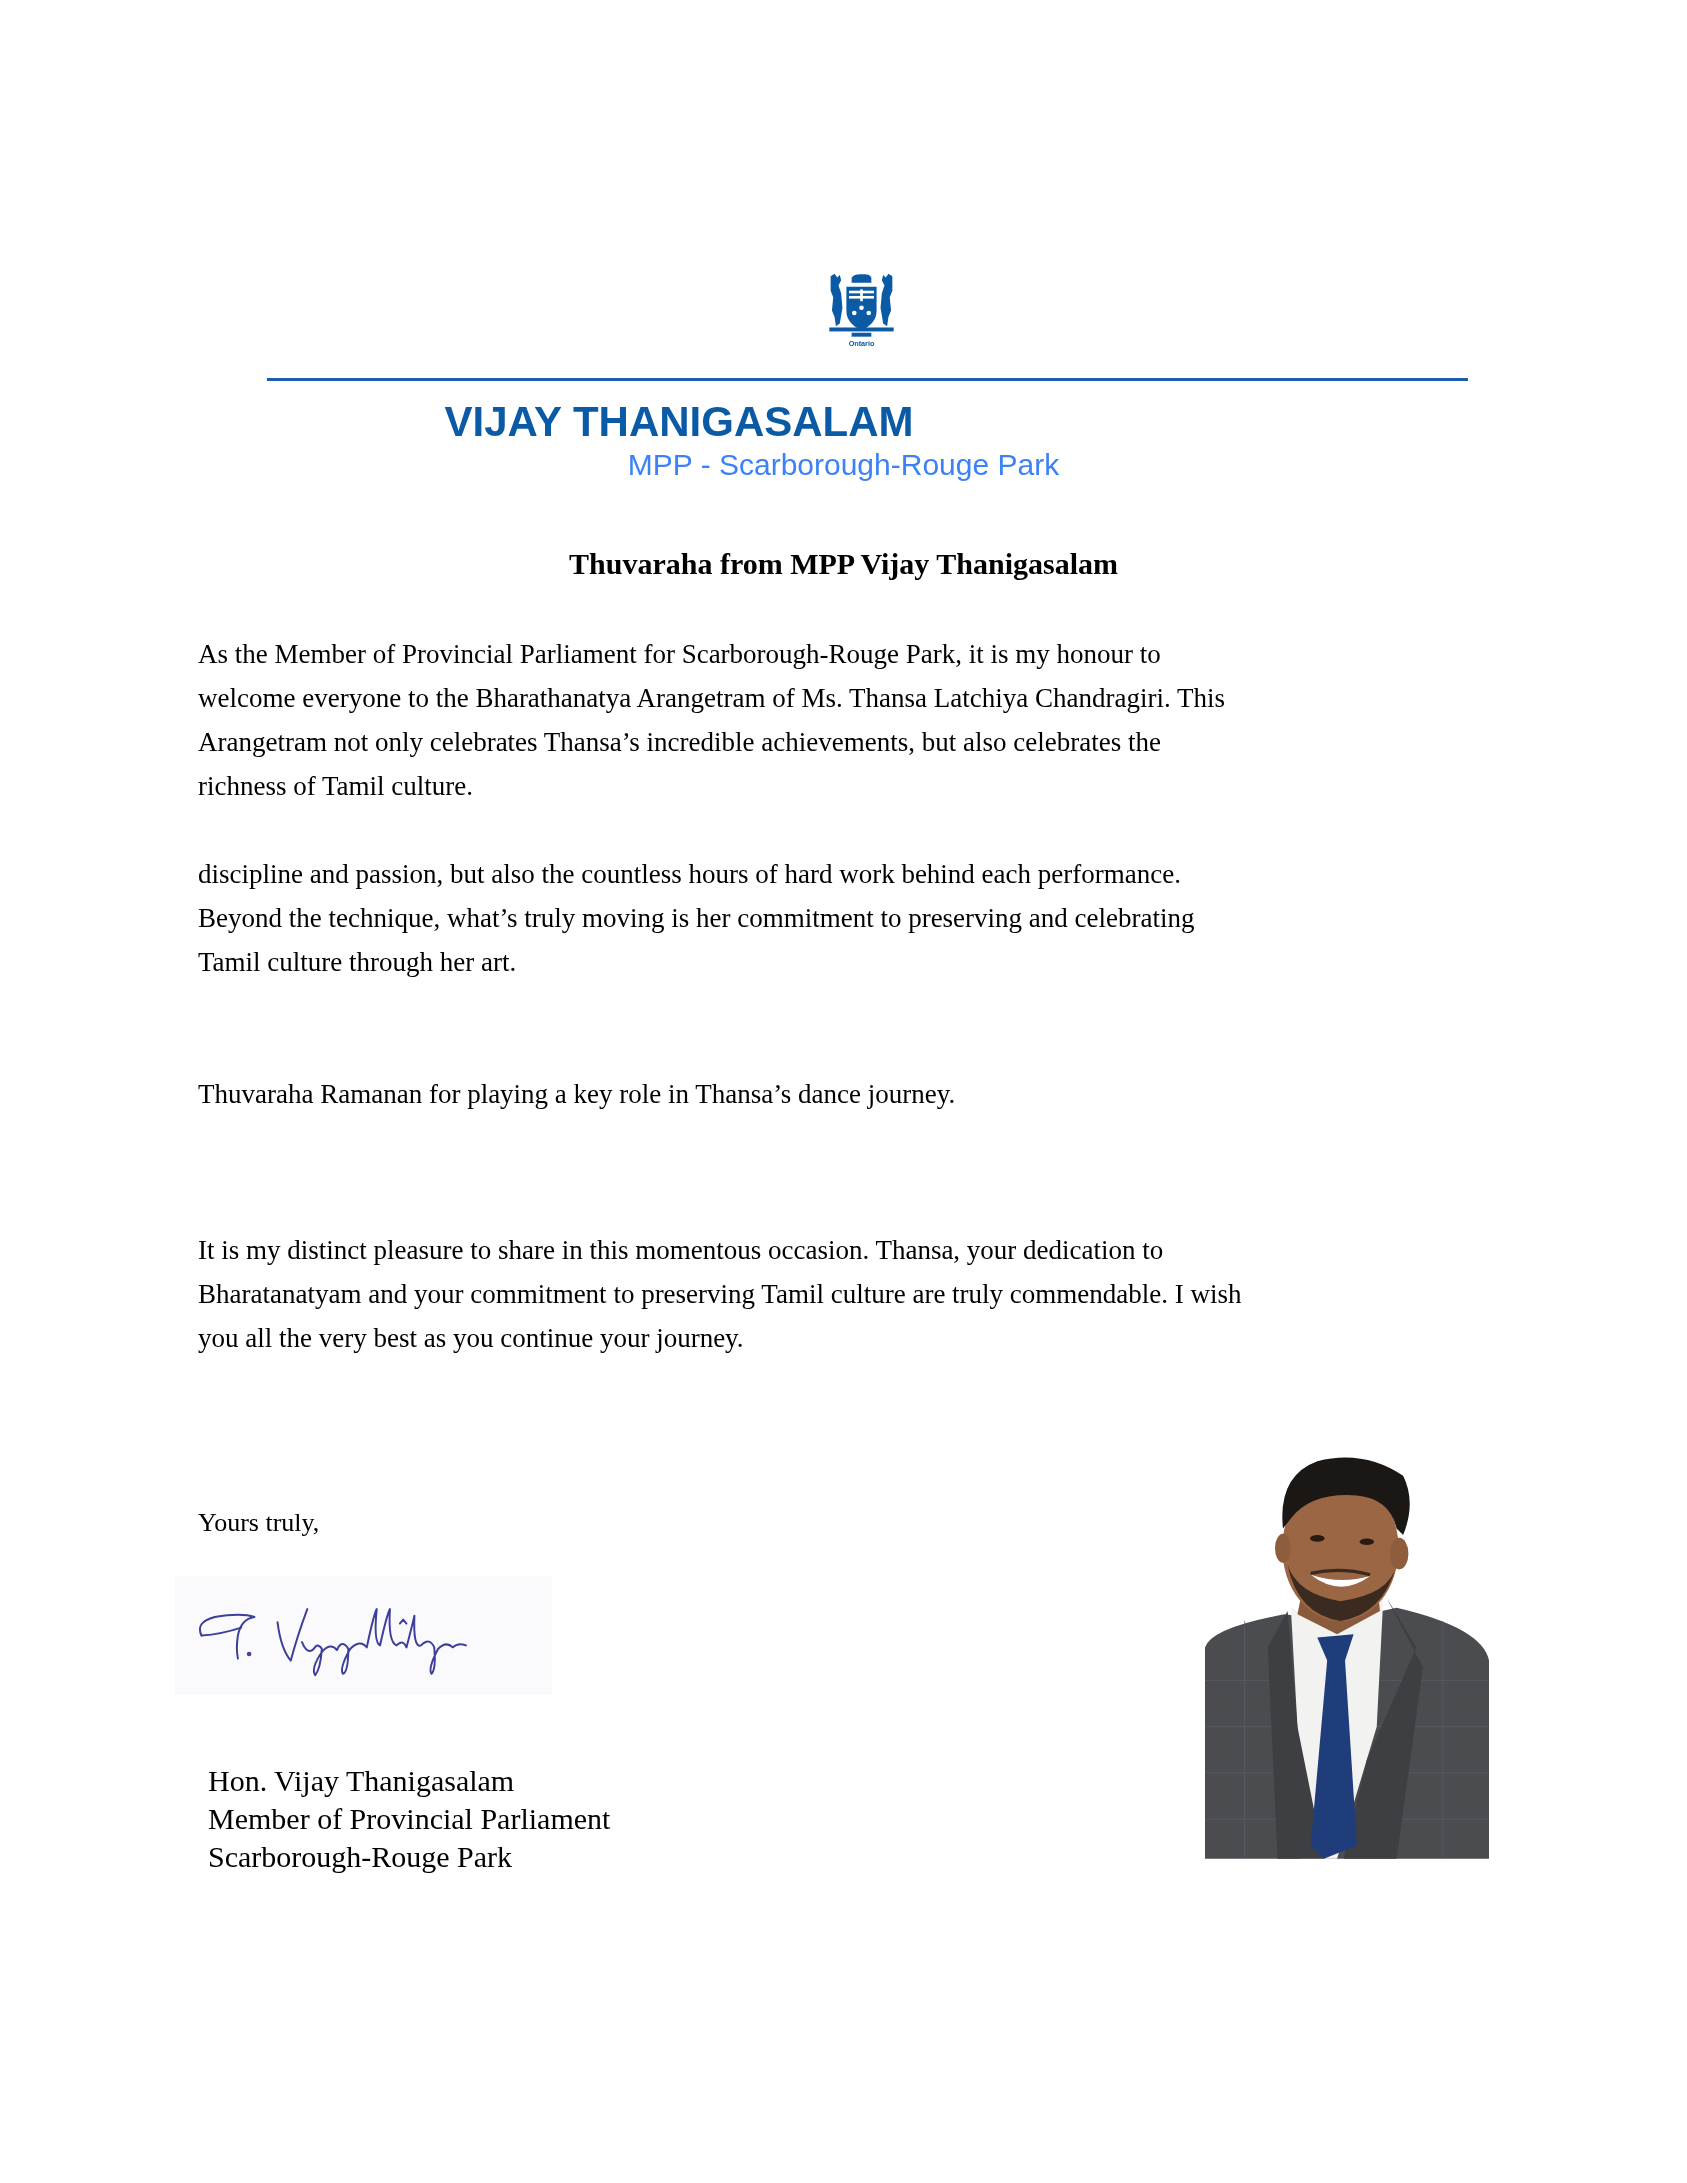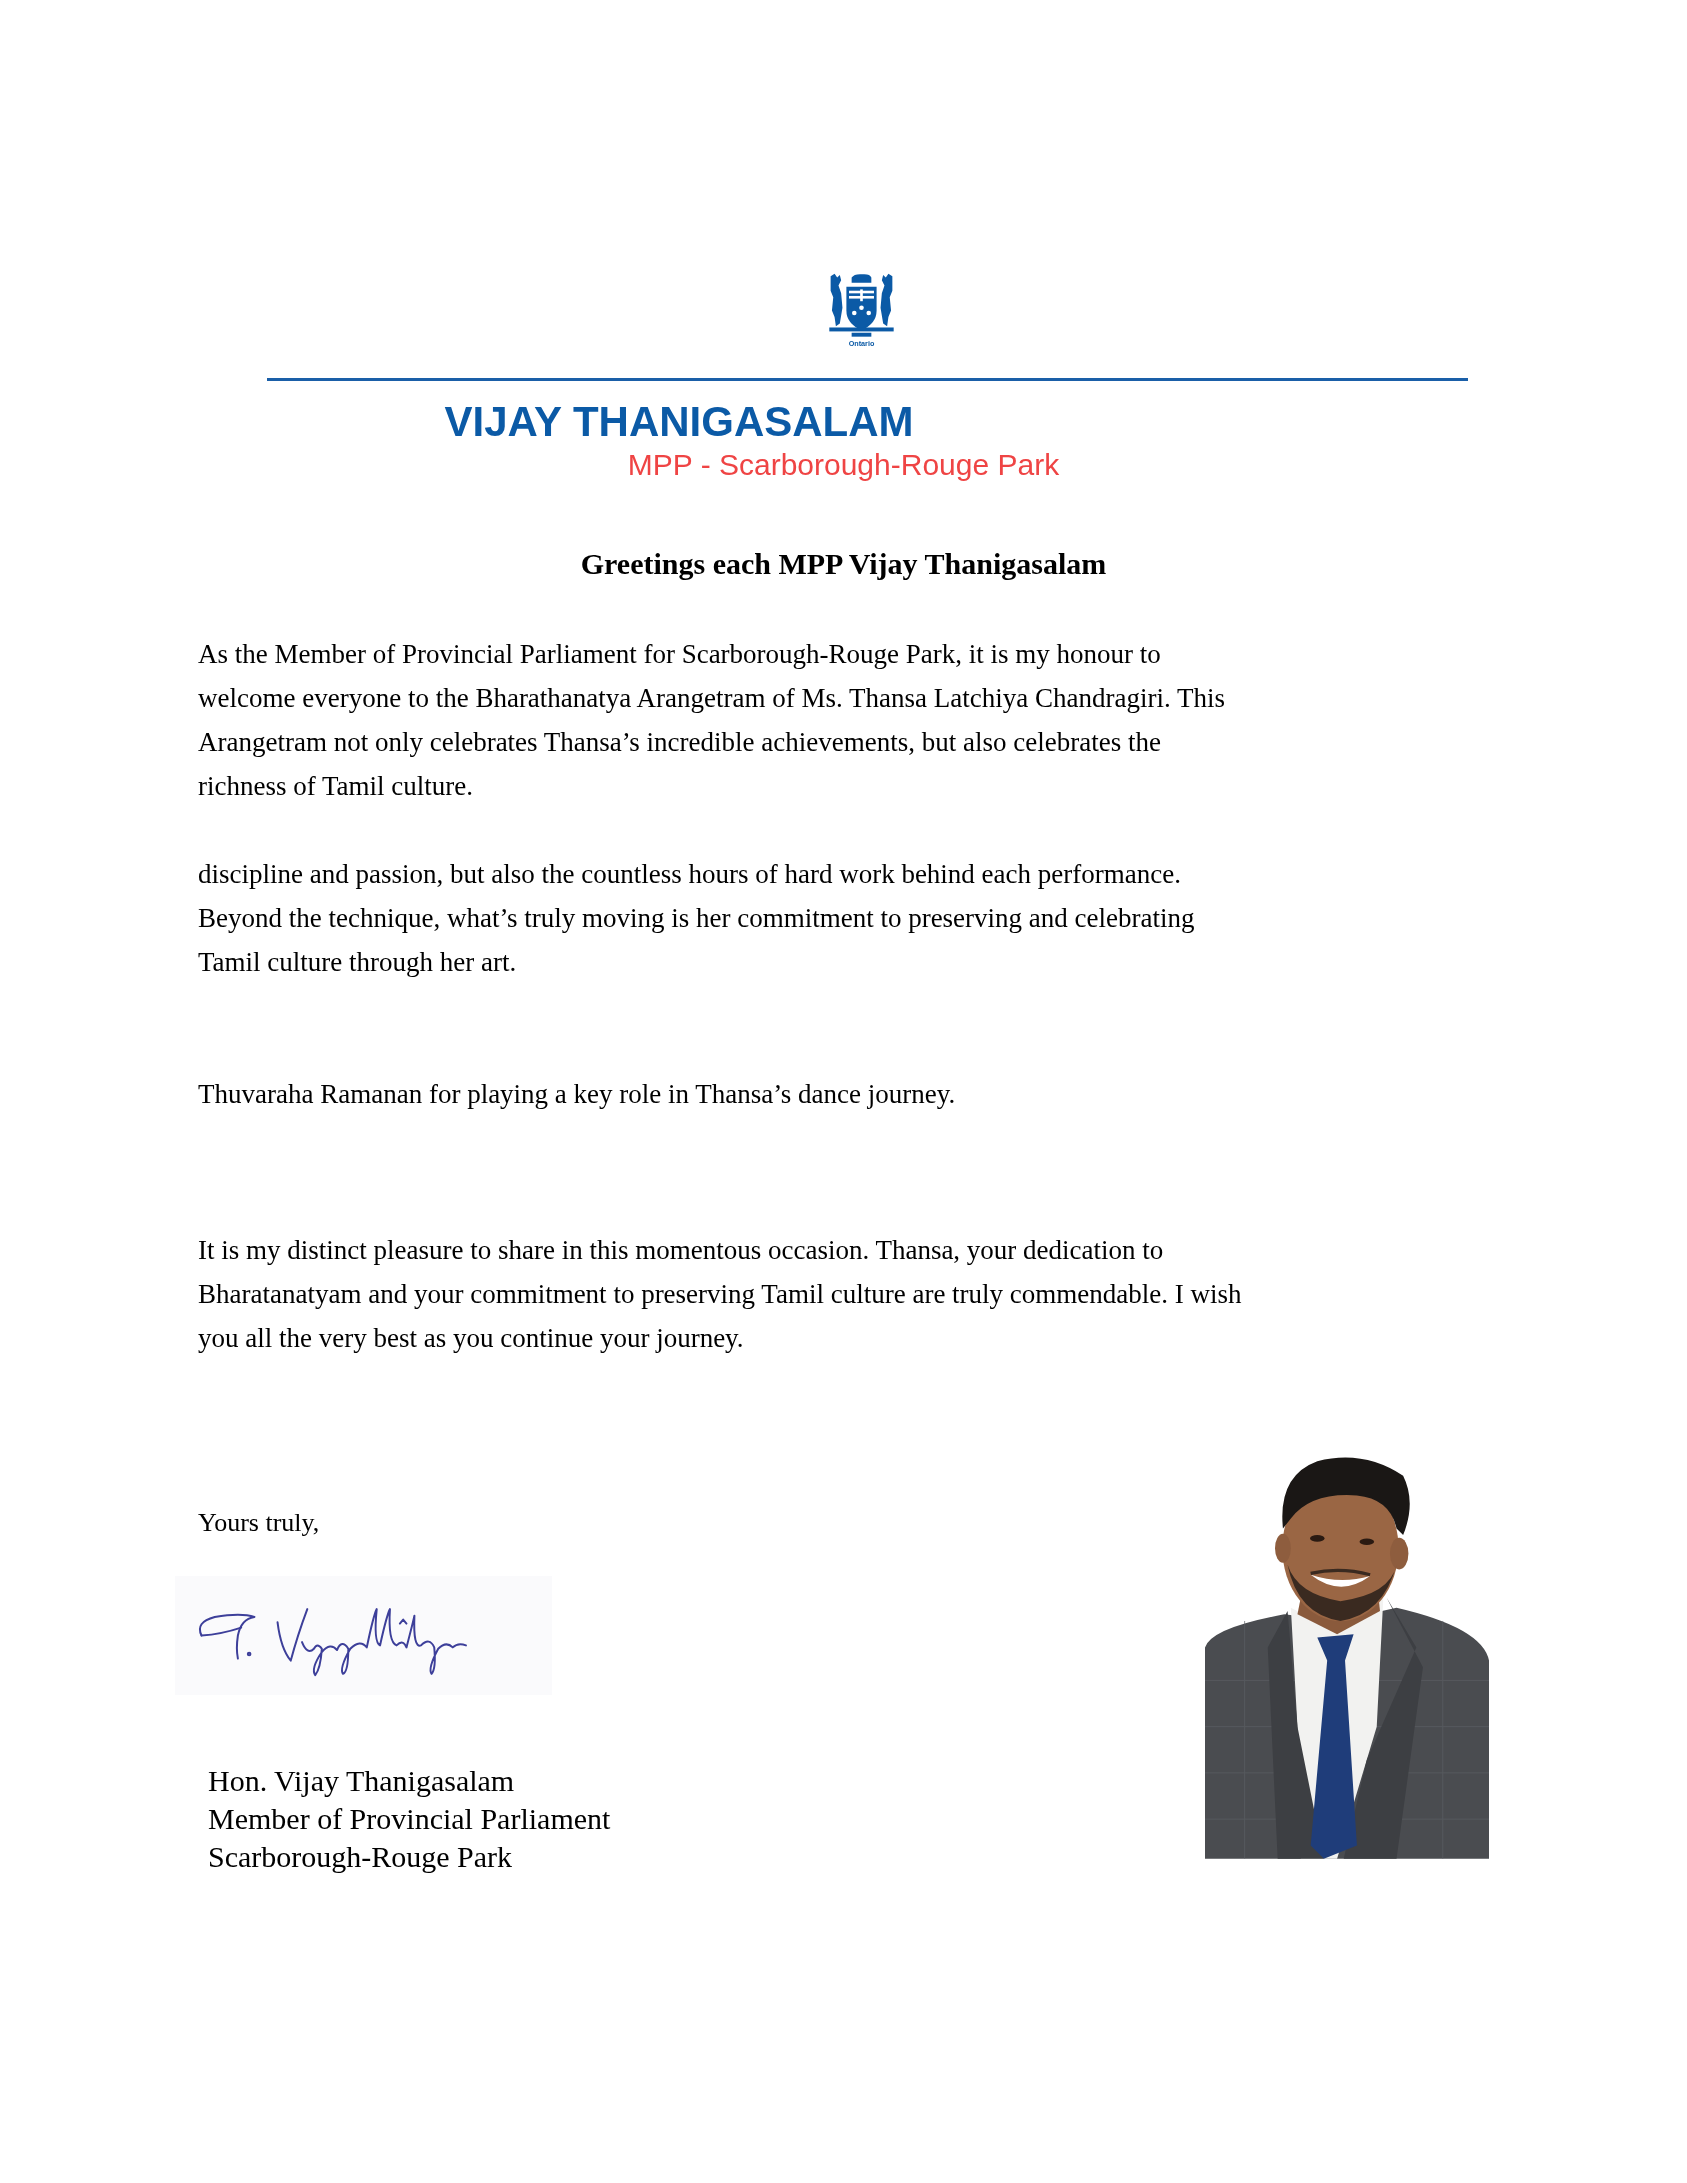--- a/index.html
+++ b/index.html
@@ -6,21 +6,21 @@
   body { width: 1687px; height: 2183px; position: relative; overflow: hidden;
          font-family: "Liberation Serif", "DejaVu Serif", serif; color: #000; }
 
   .crest { position: absolute; left: 828px; top: 271px; width: 67px; height: 78px; }
   .rule { position: absolute; left: 267px; top: 378px; width: 1201px; height: 2.6px; background: #1a5fa8; }
 
   .letterhead-name { position: absolute; left: 0; width: 1358px; top: 401px; text-align: center;
     font-family: "Liberation Sans", "DejaVu Sans", sans-serif; font-weight: 700; font-size: 42px;
     color: #0b5aa6; letter-spacing: 0px; line-height: 1; }
   .letterhead-riding { position: absolute; left: 0; width: 1687px; top: 450px; text-align: center;
-    font-family: "Liberation Sans", "DejaVu Sans", sans-serif; font-size: 30px; color: #ef4444; line-height: 1; }
+    font-family: "Liberation Sans", "DejaVu Sans", sans-serif; font-size: 30px; color: #3b82f6; line-height: 1; }
 
   .greeting-title { position: absolute; left: 0; width: 1687px; top: 549px; text-align: center;
     font-weight: 700; font-size: 30px; line-height: 1; }
 
   .body { position: absolute; left: 198px; width: 1297px; font-size: 27px; line-height: 44px; }
   .p1 { top: 632px; }
   .p2 { top: 852px; }
   .p3 { top: 1072px; }
   .p4 { top: 1204px; margin-top: 24px; }
   .line { display: block; white-space: nowrap; }
@@ -64,21 +64,21 @@
     </g>
     <text x="51" y="114" text-anchor="middle" font-family="Liberation Sans, sans-serif" font-size="11" font-weight="700" fill="#0b5aa6">Ontario</text>
   </svg>
 </div>
 
 <div class="rule"></div>
 
 <div class="letterhead-name">VIJAY THANIGASALAM</div>
 <div class="letterhead-riding">MPP - Scarborough-Rouge Park</div>
 
-<div class="greeting-title">Greetings each MPP Vijay Thanigasalam</div>
+<div class="greeting-title">Thuvaraha from MPP Vijay Thanigasalam</div>
 
 <div class="body p1">
   <span class="line">As the Member of Provincial Parliament for Scarborough-Rouge Park, it is my honour to</span>
   <span class="line">welcome everyone to the Bharathanatya Arangetram of Ms. Thansa Latchiya Chandragiri. This</span>
   <span class="line">Arangetram not only celebrates Thansa’s incredible achievements, but also celebrates the</span>
   <span class="line">richness of Tamil culture.</span>
 </div>
 
 <div class="body p2">
   <span class="line">discipline and passion, but also the countless hours of hard work behind each performance.</span>

